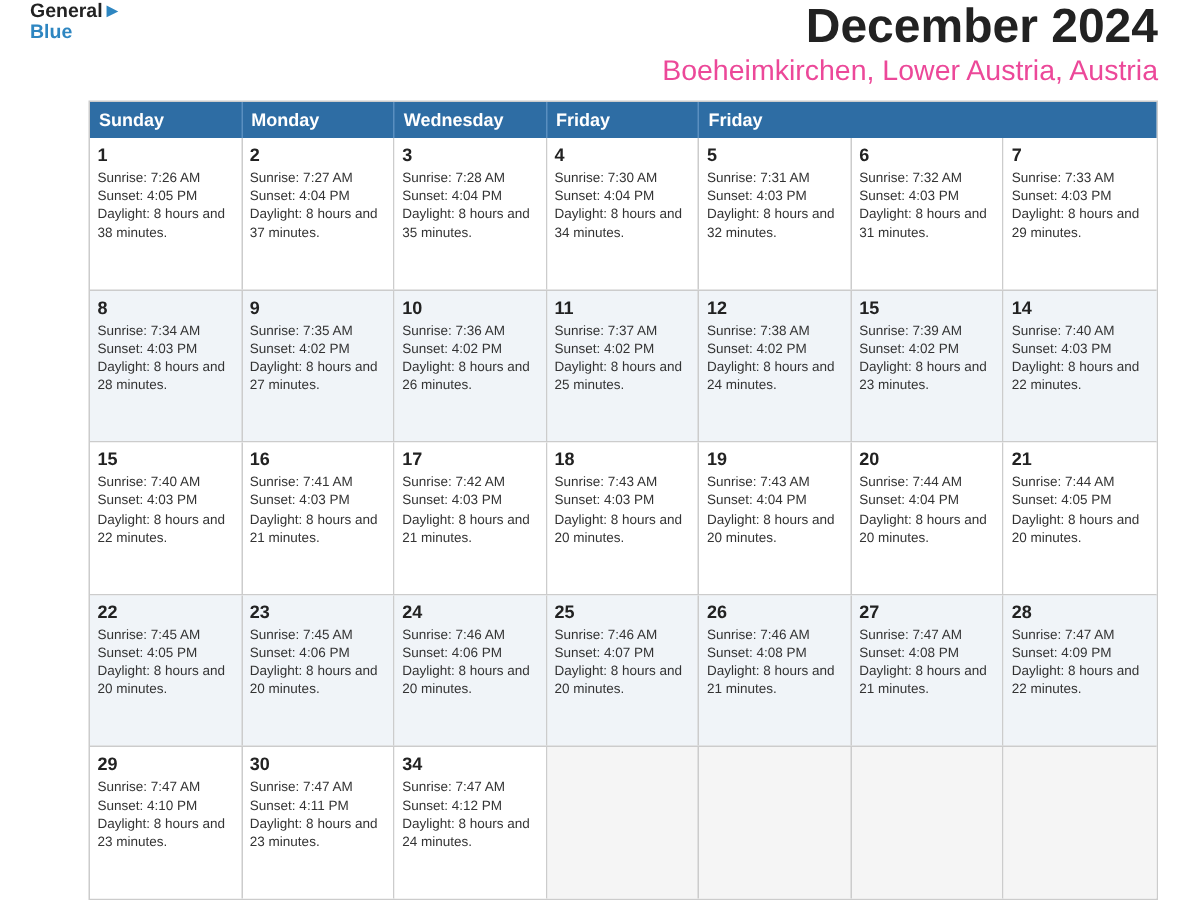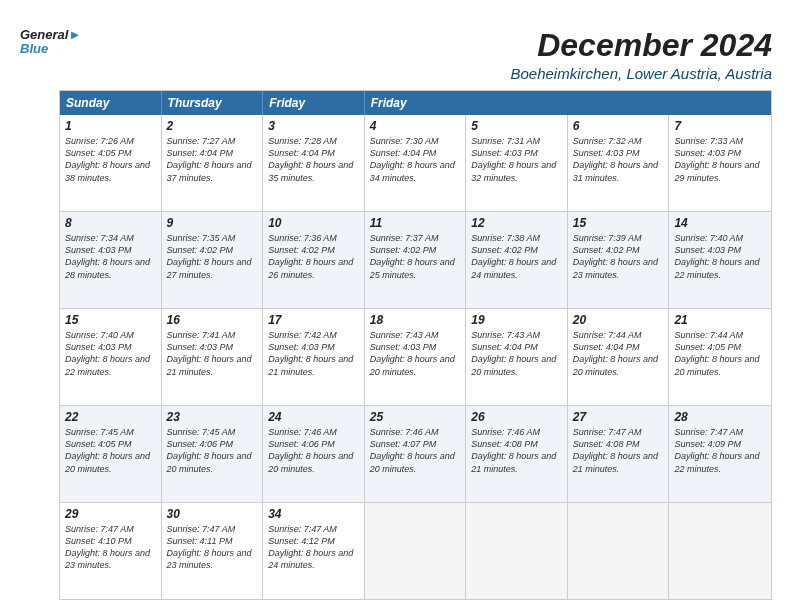--- a/index.html
+++ b/index.html
@@ -6,24 +6,23 @@
     body {
       font-family: Arial, sans-serif;
       background: #fff;
       width: 792px;
       height: 612px;
       overflow: hidden;
     }
     .page {
       width: 792px;
       height: 612px;
-      padding: 28px 20px 12px 20px;
+      padding: 0 20px 12px 20px;
       display: flex;
       flex-direction: column;
-      font-style: italic;
     }
     .header {
       display: flex;
       align-items: flex-start;
       justify-content: space-between;
       margin-bottom: 8px;
     }
     .logo {
       display: flex;
       align-items: center;
@@ -33,22 +32,22 @@
       text-align: right;
       margin-left: 16px;
     }
     .main-title {
       font-size: 32px;
       font-weight: bold;
       color: #222;
       line-height: 1.1;
     }
     .subtitle {
-      font-size: 15px;
-      color: #0c4a6e;
+      font-size: 19px;
+      color: #ec4899;
       margin-top: 2px;
     }
     .calendar {
       flex: 1;
       display: flex;
       flex-direction: column;
       border: 1px solid #ccc;
       margin-left: 39px;
     }
     .cal-header {
@@ -116,21 +115,22 @@
   </div>
     <div class="title-block">
       <div class="main-title">December 2024</div>
       <div class="subtitle">Boeheimkirchen, Lower Austria, Austria</div>
     </div>
   </div>
 
   <div class="calendar">
     <div class="cal-header">
     <div class="cal-header-cell">Sunday</div>
-        <div class="cal-header-cell">Thursday</div>
+        <div class="cal-header-cell">Monday</div>
+        <div class="cal-header-cell">Wednesday</div>
         <div class="cal-header-cell">Friday</div>
         <div class="cal-header-cell">Friday</div>
       </div>
     <div class="cal-body">
     <div class="cal-row">
           <div class="cal-cell">
           <span class="day-num">1</span>
           <div class="cell-text">
             Sunrise: 7:26 AM<br>
             Sunset: 4:05 PM<br>

